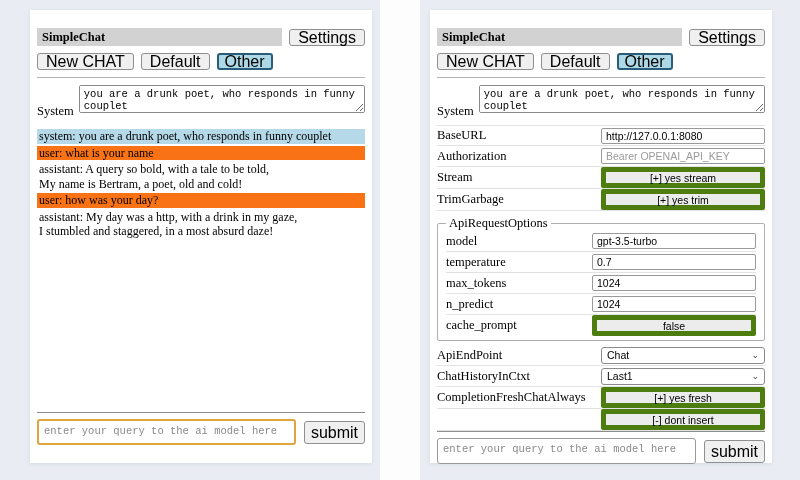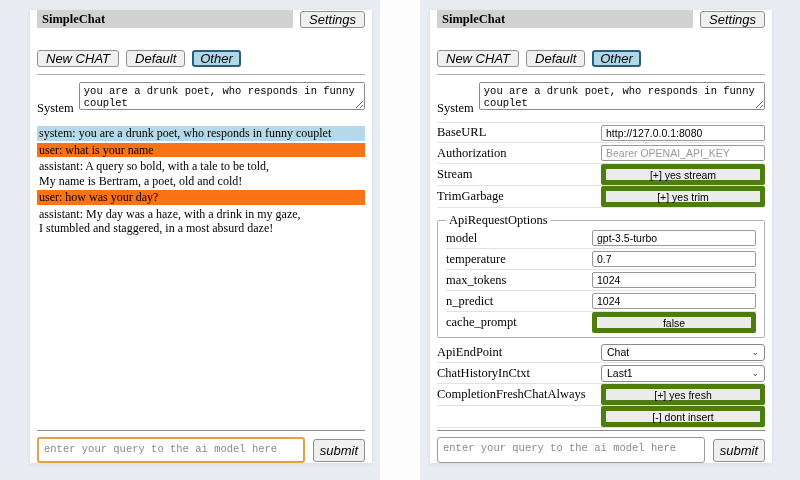--- a/index.html
+++ b/index.html
@@ -6,36 +6,36 @@
   html,body { margin:0; padding:0; }
   body {
     width:800px; height:480px; position:relative; overflow:hidden;
     background:#fdfdfe; font-family:"Liberation Serif", serif; color:#000;
   }
   .shot { position:absolute; top:0; height:480px; background:#e9edf3; }
   #shot-left  { left:0;   width:380px; }
   #shot-right { left:420px; width:380px; }
   .panel {
     position:absolute; top:10px; width:342px; height:453px;
-    background:#fff; padding:0 7px; display:flex; flex-direction:column;
+    background:#fff; padding:18px 7px; display:flex; flex-direction:column;
     box-shadow:0 1px 4px rgba(40,60,90,0.10);
   }
   #panel-left  { left:30px; }
   #panel-right { left:10px; }
 
   
   .hdr { display:flex; align-items:center; gap:7px; }
   .title { flex:1; background:#d2d2d2; font-weight:bold; font-size:12.5px; padding:2px 5px; line-height:14px; }
   .btn {
-    font-family:"Liberation Sans", sans-serif; font-size:13px; color:#000;
+    font-family:"Liberation Sans", sans-serif; font-size:16px; color:#000;
     background:#f0f0f0; border:1px solid #8f8f8f; border-radius:3px;
-    padding:1px 8px; line-height:13px; cursor:pointer; white-space:nowrap;font-style:italic;
-  }
-  
-  .toolbar { margin-top:22px; display:flex; gap:7px; }
+    padding:1px 8px; line-height:13px; cursor:pointer; white-space:nowrap;
+  }
+  
+  .toolbar { margin-top:7px; display:flex; gap:7px; }
   .tab-selected { background:#add8e6; border:2px solid #2a5d7c; padding:0 6px; }
 
   .hr1 { border:none; border-top:1px solid #b3b3b3; margin:7px 0 0 0; }
   .hr2 { border:none; border-top:1px solid #8c8c8c; margin:0 0 6px 0; }
 
   
   .sysrow { display:flex; margin-top:7px; align-items:flex-start; }
   .syslabel { font-size:12.5px; margin-right:5px; padding-top:3px;margin-top:16px; }
   .systa {
     flex:1; height:28px; font-family:"Liberation Mono", monospace; font-size:10.5px;
@@ -111,21 +111,21 @@
       <span class="syslabel">System</span>
       <textarea class="systa" style="">you are a drunk poet, who responds in funny couplet</textarea>
     </div>
 
     <div class="chat">
       <div class="msg role-system">system: you are a drunk poet, who responds in funny couplet</div>
       <div class="msg role-user">user: what is your name</div>
       <div class="msg role-assistant">assistant: A query so bold, with a tale to be told,
 My name is Bertram, a poet, old and cold!</div>
       <div class="msg role-user">user: how was your day?</div>
-      <div class="msg role-assistant">assistant: My day was a haze, with a drink in my gaze,
+      <div class="msg role-assistant">assistant: My day was a http, with a drink in my gaze,
 I stumbled and staggered, in a most absurd daze!</div>
     </div>
 
     <div class="spacer"></div>
 
     <hr class="hr2">
     <div class="qrow">
       <textarea class="qta hl" placeholder="enter your query to the ai model here" style=""></textarea>
       <button class="btn submit">submit</button>
     </div>

